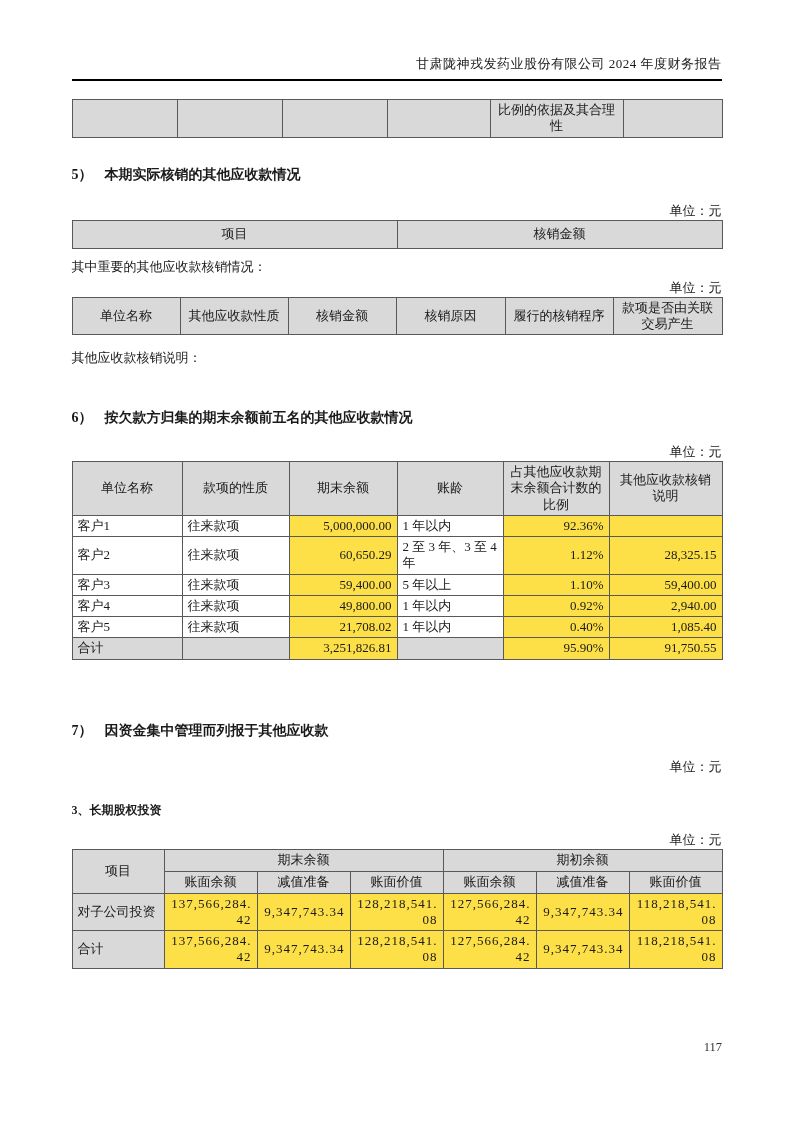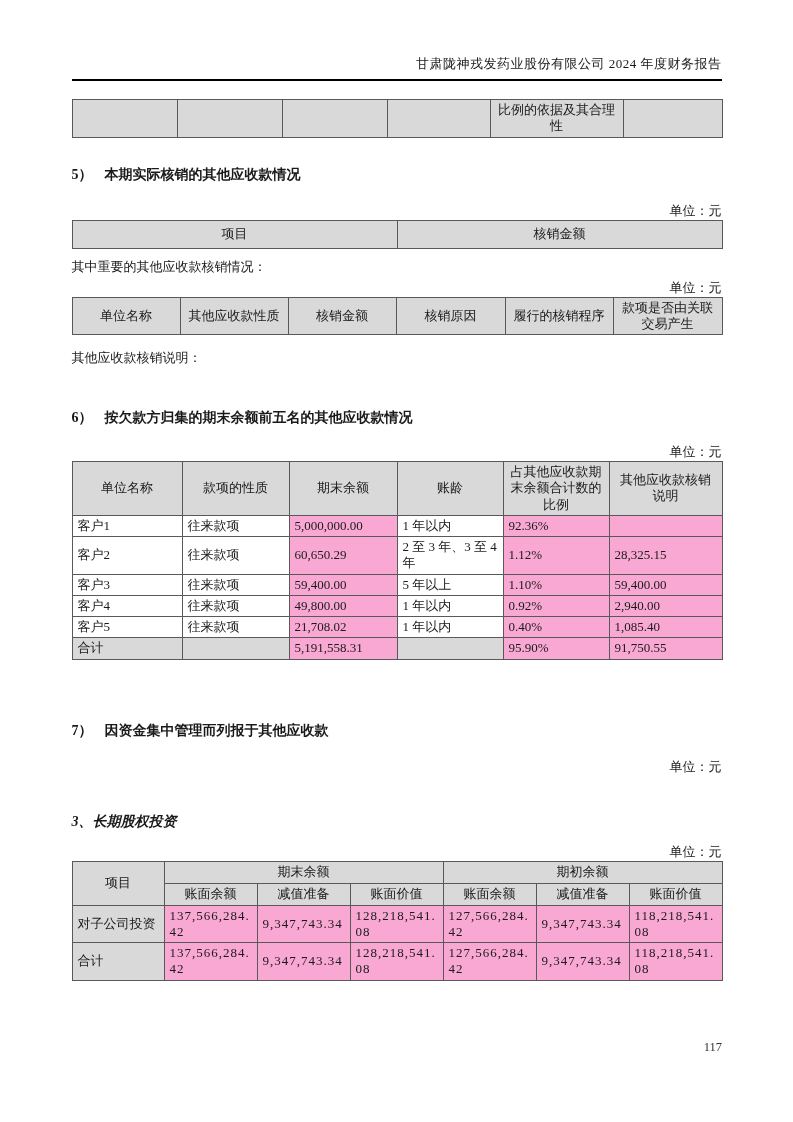--- a/index.html
+++ b/index.html
@@ -10,33 +10,33 @@
     font-family:"Liberation Serif","DejaVu Serif",serif;
   }
   .content { width:650px; margin:0 auto; }
   .doc-header { padding-top:55px; text-align:right; font-size:13px; letter-spacing:.5px; }
   .rule { margin-top:6px; border-top:2.5px solid #000; height:0; }
 
   table.tbl { width:650px; border-collapse:collapse; table-layout:fixed; font-size:13px; line-height:1.25; }
   table.tbl td { border:1px solid #595959; padding:2px 5px; vertical-align:middle; overflow:hidden; }
   td.hd  { background:#d9d9d9; text-align:center; }
   td.txt { text-align:left; background:#fff; }
-  td.num { background:#f9a8d4; }
+  td.num { text-align:right; background:#fde047; }
   .t4 td.num { word-break:break-all; letter-spacing:1px; }
   td.lbl { background:#d9d9d9; text-align:left; }
 
   .top-tbl { margin-top:18px; }
   .top-tbl td { height:37px; }
 
   .sec-h { font-weight:bold; font-size:14px; }
   .sec-h .no { margin-right:12px; }
   .h5 { margin-top:28px; }
   .h6 { margin-top:44px;font-family:Liberation Serif, serif; }
   .h7 { margin-top:62px; }
-  .h3 { margin-top:39px; font-size:14px;font-style:italic; }
+  .h3 { margin-top:28px; font-size:12px; }
 
   .unit { text-align:right; font-size:13px; height:16px; }
   .u1 { margin-top:18px; } .u2 { margin-top:5px; } .u3 { margin-top:16px; }
   .u4 { margin-top:18px; } .u5 { margin-top:12px; }
 
   .body-text { font-size:13px; height:16px; }
   .n1 { margin-top:9px; } .n2 { margin-top:14px; } .n3 { margin-top:10px; }
 
   .t1 { margin-top:2px; } .t1 td { height:28px; }
   .t2 { margin-top:2px; }
@@ -178,21 +178,21 @@
         <td class="txt">客户5</td>
         <td class="txt">往来款项</td>
         <td class="num">21,708.02</td>
         <td class="txt">1 年以内</td>
         <td class="num">0.40%</td>
         <td class="num">1,085.40</td>
       </tr>
       <tr>
         <td class="lbl">合计</td>
         <td class="lbl"></td>
-        <td class="num">5,191,558.31</td>
+        <td class="num">3,251,826.81</td>
         <td class="lbl"></td>
         <td class="num">95.90%</td>
         <td class="num">91,750.55</td>
       </tr>
       </tbody>
     </table>
 
     <div class="sec-h h7">
       <span class="no">7）</span><span>因资金集中管理而列报于其他应收款</span>
     </div>

